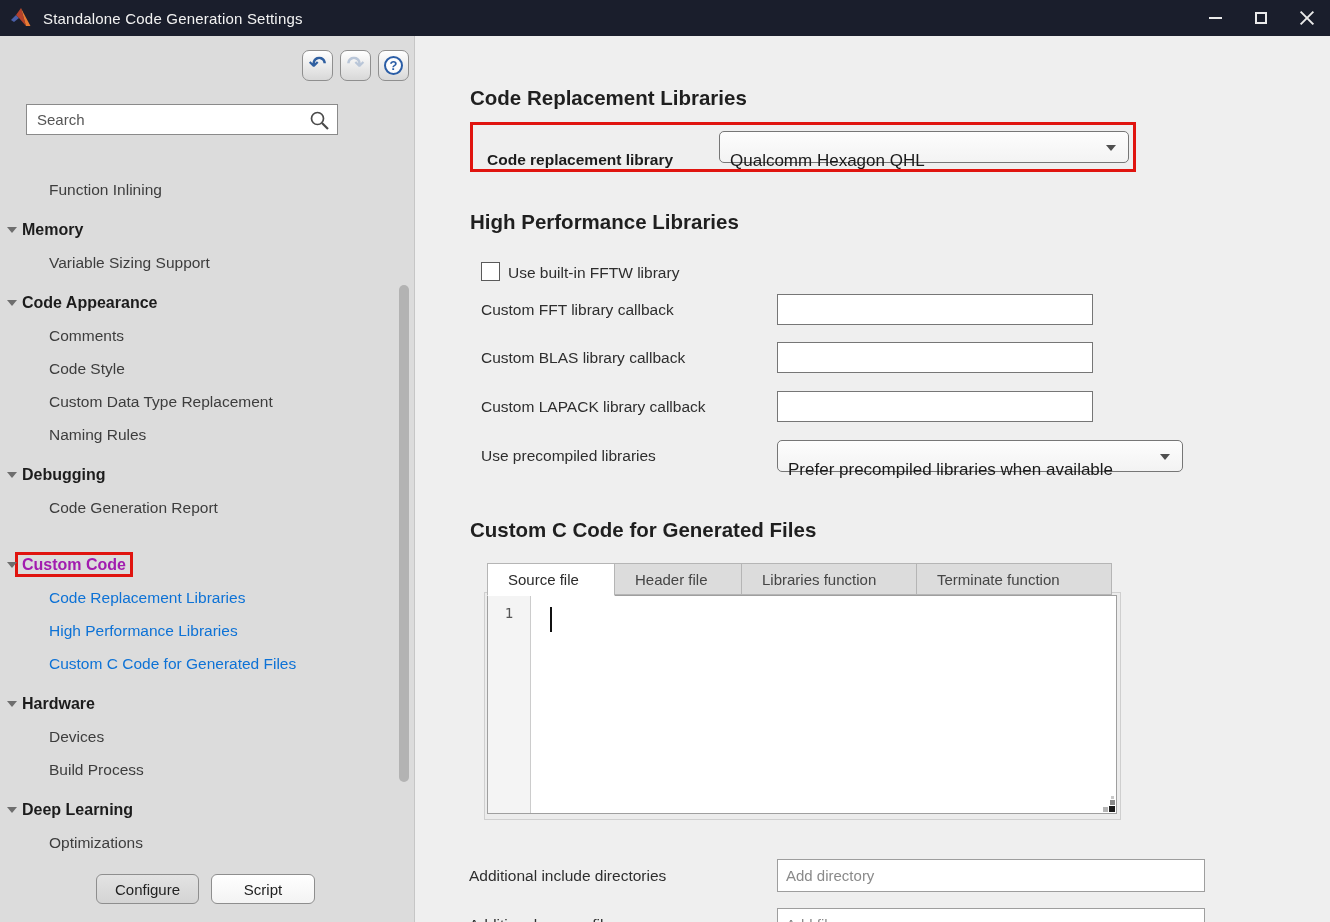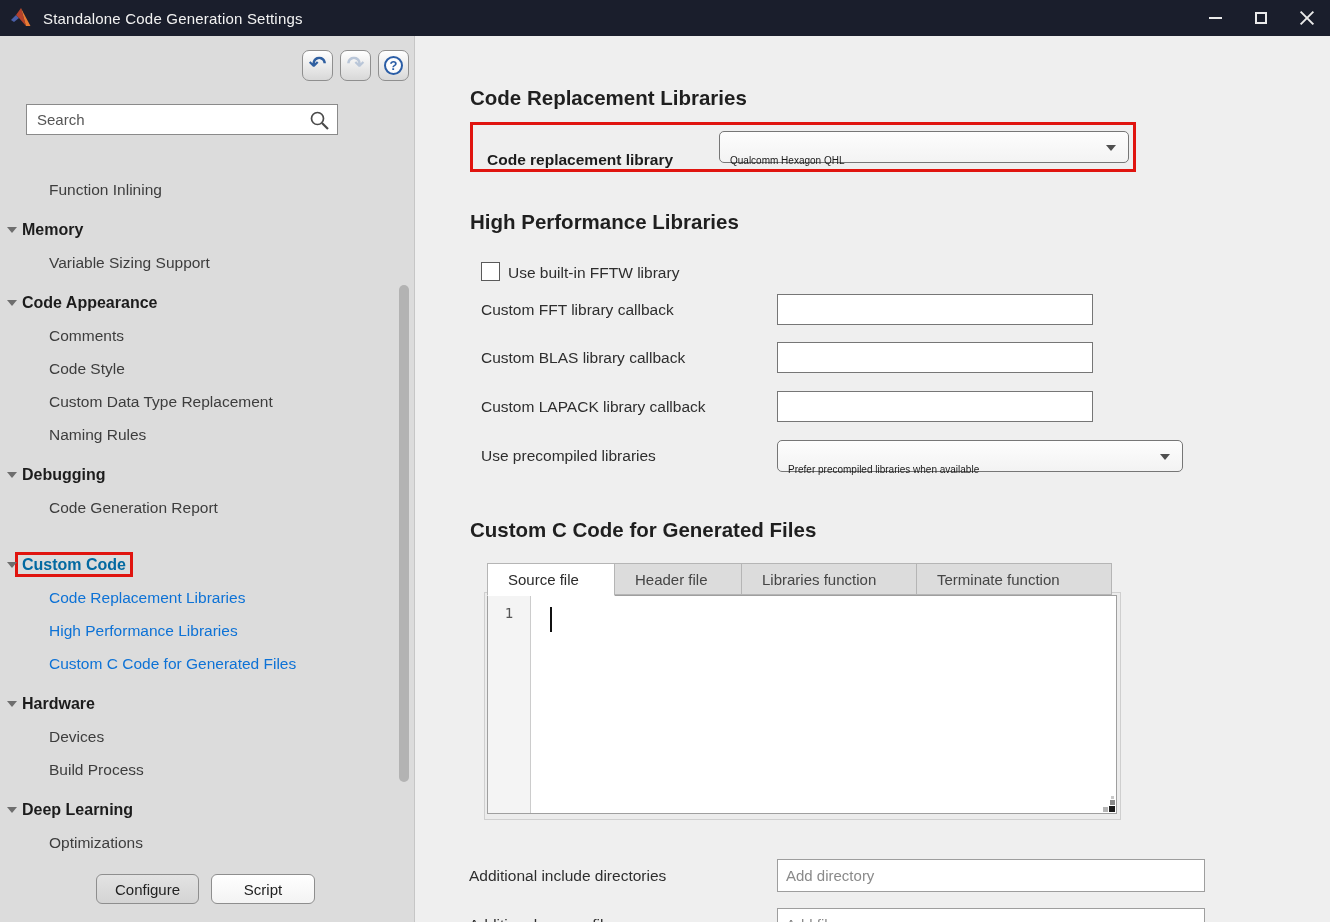--- a/index.html
+++ b/index.html
@@ -33,41 +33,41 @@
   .searchbox input::placeholder { color:#555; opacity:1; }
   .search-icon { position:absolute; right:7px; top:5px; }
 
   .tree { position:absolute; left:0; top:137px; width:398px; }
   .tree-row { position:relative; height:33px; line-height:33px; cursor:pointer; white-space:nowrap; }
   .tree-row.group { margin-top:7px; }
   .tree-row.leaf { padding-left:49px; font-size:15.5px; color:#3d3d3d; }
   .tree-row.group { padding-left:22px; font-size:16px; font-weight:bold; color:#1c1c1c; }
   .tree-row .tri { position:absolute; left:7px; top:14px; width:0; height:0; border-left:5.5px solid transparent; border-right:5.5px solid transparent; border-top:6px solid #6e6e6e; }
   .tree-row.sel-link { color:#0d72d6; }
-  .tree-row.sel-group { color:#0369a1;margin-top:24px; }
+  .tree-row.sel-group { color:#a21caf;margin-top:24px; }
   .tree-label.annotated { outline:3px solid #e0140f; outline-offset:1px; padding:0 3px; margin-left:-3px; }
 
   .side-scrollbar { position:absolute; right:5px; top:249px; width:10px; height:497px; border-radius:5px; background:#b3b3b3; }
 
   .side-footer-btn { position:absolute; height:30px; border:1px solid #8e8e8e; border-radius:6px; font-size:15px; color:#222; display:flex; align-items:center; justify-content:center; cursor:pointer; font-family:inherit; }
   .btn-configure { left:96px; top:838px; width:103px; background:linear-gradient(#e3e3e3,#d4d4d4); }
   .btn-script { left:211px; top:838px; width:104px; background:linear-gradient(#ffffff,#f3f3f3); }
 
   
   .main { position:absolute; left:415px; top:36px; width:915px; height:886px; background:#efefef; }
   .heading { position:absolute; left:55px; font-size:20.5px; font-weight:bold; color:#1f1f1f; }
   .h-crl { top:50px; }
   .h-hpl { top:174px; }
   .h-ccc { top:482px; }
 
   .annotated-box { position:absolute; left:55px; top:86px; width:666px; height:50px; border:3px solid #e0140f; display:flex; align-items:flex-end; }
   .annotated-box .row-label { margin-left:14px; font-size:15.5px; font-weight:bold; color:#1c1c1c; }
 
   .dropdown { position:absolute; height:32px; border:1px solid #767676; border-radius:5px; background:linear-gradient(#fdfdfd,#f3f3f3); display:flex; align-items:center; cursor:pointer; }
-  .dropdown .dd-value { font-size:10px; color:#1a1a1a; padding-left:10px; white-space:nowrap; overflow:hidden;margin-top:27px; }
+  .dropdown .dd-value { font-size:17px; color:#1a1a1a; padding-left:10px; white-space:nowrap; overflow:hidden;margin-top:27px; }
   .dropdown .caret { position:absolute; right:12px; top:13px; width:0; height:0; border-left:5px solid transparent; border-right:5px solid transparent; border-top:6px solid #4f4f4f; }
   .dd-crl { left:246px; top:6px; width:410px; }
   .dd-precompiled { left:296px; top:0; width:406px; }
 
   .form-row { position:absolute; left:66px; height:31px; }
   .form-row .f-label { position:absolute; left:0; top:0; height:100%; display:flex; align-items:center; font-size:15.5px; color:#2e2e2e; white-space:nowrap; }
   .text-input { position:absolute; left:296px; top:0; width:316px; height:31px; border:1px solid #767676; background:#fff; font-size:15px; color:#222; padding:0 8px; font-family:inherit; outline:none; }
   .row-checkbox { top:221px; }
   .row-fft { top:258px; }
   .row-blas { top:306px; }

